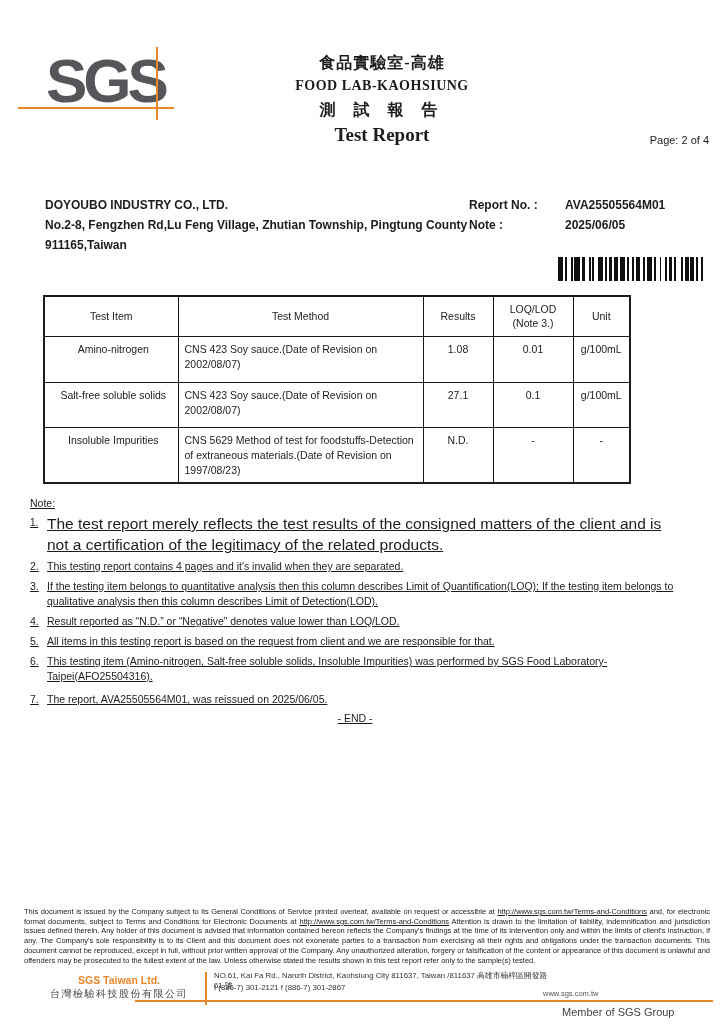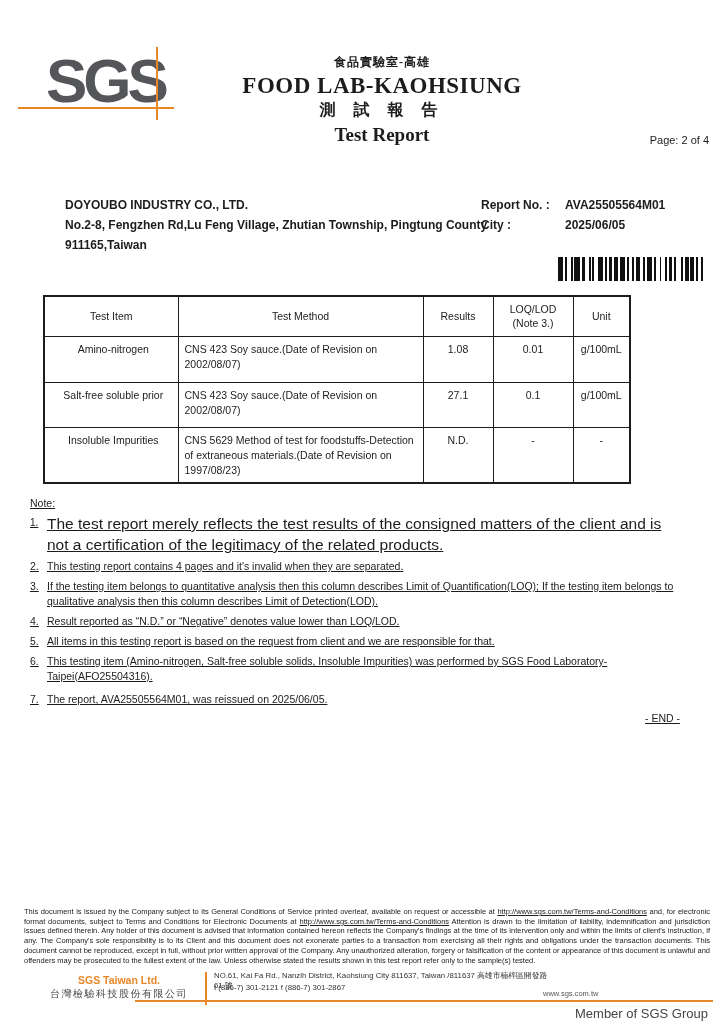--- a/index.html
+++ b/index.html
@@ -26,32 +26,32 @@
   }
   .logo-vline { position: absolute; left: 156px; top: 47px; width: 2px; height: 73px; background: #e8872a; }
   .logo-hline { position: absolute; left: 18px; top: 107px; width: 156px; height: 2px; background: #e8872a; }
 
   .titles {
     position: absolute; left: 100px; right: 60px; top: 51px;
     text-align: center;
     font-family: "Liberation Serif", "DejaVu Serif", serif;
     font-weight: 700;
   }
-  .title-zh   { font-size: 12px; line-height: 23px; letter-spacing: 1px; }
-  .title-en   { font-size: 23px; line-height: 24px; letter-spacing: 0.5px; }
+  .title-zh   { font-size: 16px; line-height: 23px; letter-spacing: 1px; }
+  .title-en   { font-size: 14px; line-height: 24px; letter-spacing: 0.5px; }
   .title-rzh  { font-size: 16px; line-height: 24px; letter-spacing: 7px; }
   .title-ren  { font-size: 19px; line-height: 26px; }
   .page-label { position: absolute; right: 15px; top: 134px; font-size: 11px; margin-left: 11px; }
 
   
   .client-block {
     position: absolute; left: 45px; top: 195px; width: 430px;
-    font-size: 12px; font-weight: 700; line-height: 20px; margin-left: 20px;
-  }
-  .meta-labels { position: absolute; left: 481px; top: 195px; font-size: 12px; font-weight: 700; line-height: 20px; }
+    font-size: 12px; font-weight: 700; line-height: 20px;
+  }
+  .meta-labels { position: absolute; left: 469px; top: 195px; font-size: 12px; font-weight: 700; line-height: 20px; }
   .meta-values { position: absolute; left: 565px; top: 195px; font-size: 12px; font-weight: 700; line-height: 20px; }
 
   .barcode { position: absolute; left: 558px; top: 257px; width: 151px; height: 24px; display: flex; align-items: stretch; overflow: hidden; }
   .barcode .bar { height: 100%; }
 
   
   .results-table {
     position: absolute; left: 43px; top: 295px;
     border-collapse: collapse; table-layout: fixed; width: 586px;
     font-size: 10.5px; line-height: 15px;
@@ -73,39 +73,39 @@
   
   .notes { position: absolute; left: 30px; top: 496px; width: 650px; text-decoration: underline; }
   .note-label { font-size: 10.5px; line-height: 14px; margin-bottom: 3px; }
   .note-item { display: flex; margin-bottom: 5px; }
   .note-item .num { flex: 0 0 17px; font-size: 10.5px; line-height: 15px; }
   .note-item .txt { flex: 1 1 auto; font-size: 10.5px; line-height: 15px; }
   .note-item.large { margin-bottom: 4px; }
   .note-item.large .num { flex: 0 0 17px; font-size: 10px; line-height: 14px; padding-top: 3px; }
   .note-item.large .txt { font-size: 15.5px; line-height: 21px; }
   .note-item.gap-top { margin-top: 8px; }
-  .end-marker { text-align: right; font-size: 10.5px; margin-top: 4px; }
+  .end-marker { text-align: center; font-size: 10.5px; margin-top: 4px; }
 
   
   .legal {
     position: absolute; left: 24px; right: 14px; top: 907px;
     font-size: 7.5px; line-height: 9.7px; text-align: justify; color: #222;
   }
   .legal .u { text-decoration: underline; }
 
   .foot-company { position: absolute; left: 40px; top: 974px; width: 158px; text-align: center; }
   .foot-company .en { color: #e8872a; font-weight: 700; font-size: 10.5px; line-height: 13px; }
   .foot-company .zh { color: #4a4a4a; font-size: 10px; line-height: 14px; letter-spacing: 1.5px; }
   .foot-vline { position: absolute; left: 205px; top: 972px; width: 2px; height: 33px; background: #e8872a; }
   .foot-hline { position: absolute; left: 135px; top: 1000px; width: 578px; height: 2px; background: #e8872a; }
   .foot-address { position: absolute; left: 214px; top: 971px; width: 340px; font-size: 7.8px; line-height: 10px; color: #333; }
   .foot-telfax  { position: absolute; left: 214px; top: 983px; font-size: 7.8px; color: #333; }
   .foot-telfax .fax { }
   .foot-site   { position: absolute; left: 543px; top: 989px; font-size: 7.5px; color: #555; }
-  .foot-member { position: absolute; left: 575px; top: 1006px; font-size: 13px; color: #444; }
+  .foot-member { position: absolute; left: 562px; top: 1006px; font-size: 11px; color: #444; }
 </style>
 </head>
 <body>
 
 <div class="page">
 
   <div class="logo-sgs">SGS</div>
   <div class="logo-vline"></div>
   <div class="logo-hline"></div>
 
@@ -117,21 +117,21 @@
   </div>
   <div class="page-label">Page: 2 of 4</div>
 
   <div class="client-block">
     <div>DOYOUBO INDUSTRY CO., LTD.</div>
     <div>No.2-8, Fengzhen Rd,Lu Feng Village, Zhutian Township, Pingtung County</div>
     <div>911165,Taiwan</div>
   </div>
   <div class="meta-labels">
     <div>Report No. :</div>
-    <div>City :</div>
+    <div>Note :</div>
   </div>
   <div class="meta-values">
     <div>AVA25505564M01</div>
     <div>2025/06/05</div>
   </div>
 
   <div class="barcode" id="barcode">
       <div class="bar" style="width: 5.45783px; background: rgb(17, 17, 17);"></div>
       <div class="bar" style="width: 1.81928px; background: transparent;"></div>
       <div class="bar" style="width: 1.81928px; background: rgb(17, 17, 17);"></div>
@@ -210,21 +210,21 @@
     </thead>
     <tbody>
       <tr class="row-1">
         <td class="c-item">Amino-nitrogen</td>
         <td class="c-method">CNS 423 Soy sauce.(Date of Revision on 2002/08/07)</td>
         <td class="c-center">1.08</td>
         <td class="c-center">0.01</td>
         <td class="c-center">g/100mL</td>
       </tr>
       <tr class="row-2">
-        <td class="c-item">Salt-free soluble prior</td>
+        <td class="c-item">Salt-free soluble solids</td>
         <td class="c-method">CNS 423 Soy sauce.(Date of Revision on 2002/08/07)</td>
         <td class="c-center">27.1</td>
         <td class="c-center">0.1</td>
         <td class="c-center">g/100mL</td>
       </tr>
       <tr class="row-3">
         <td class="c-item">Insoluble Impurities</td>
         <td class="c-method">CNS 5629 Method of test for foodstuffs-Detection of extraneous materials.(Date of Revision on 1997/08/23)</td>
         <td class="c-center">N.D.</td>
         <td class="c-center">-</td>

